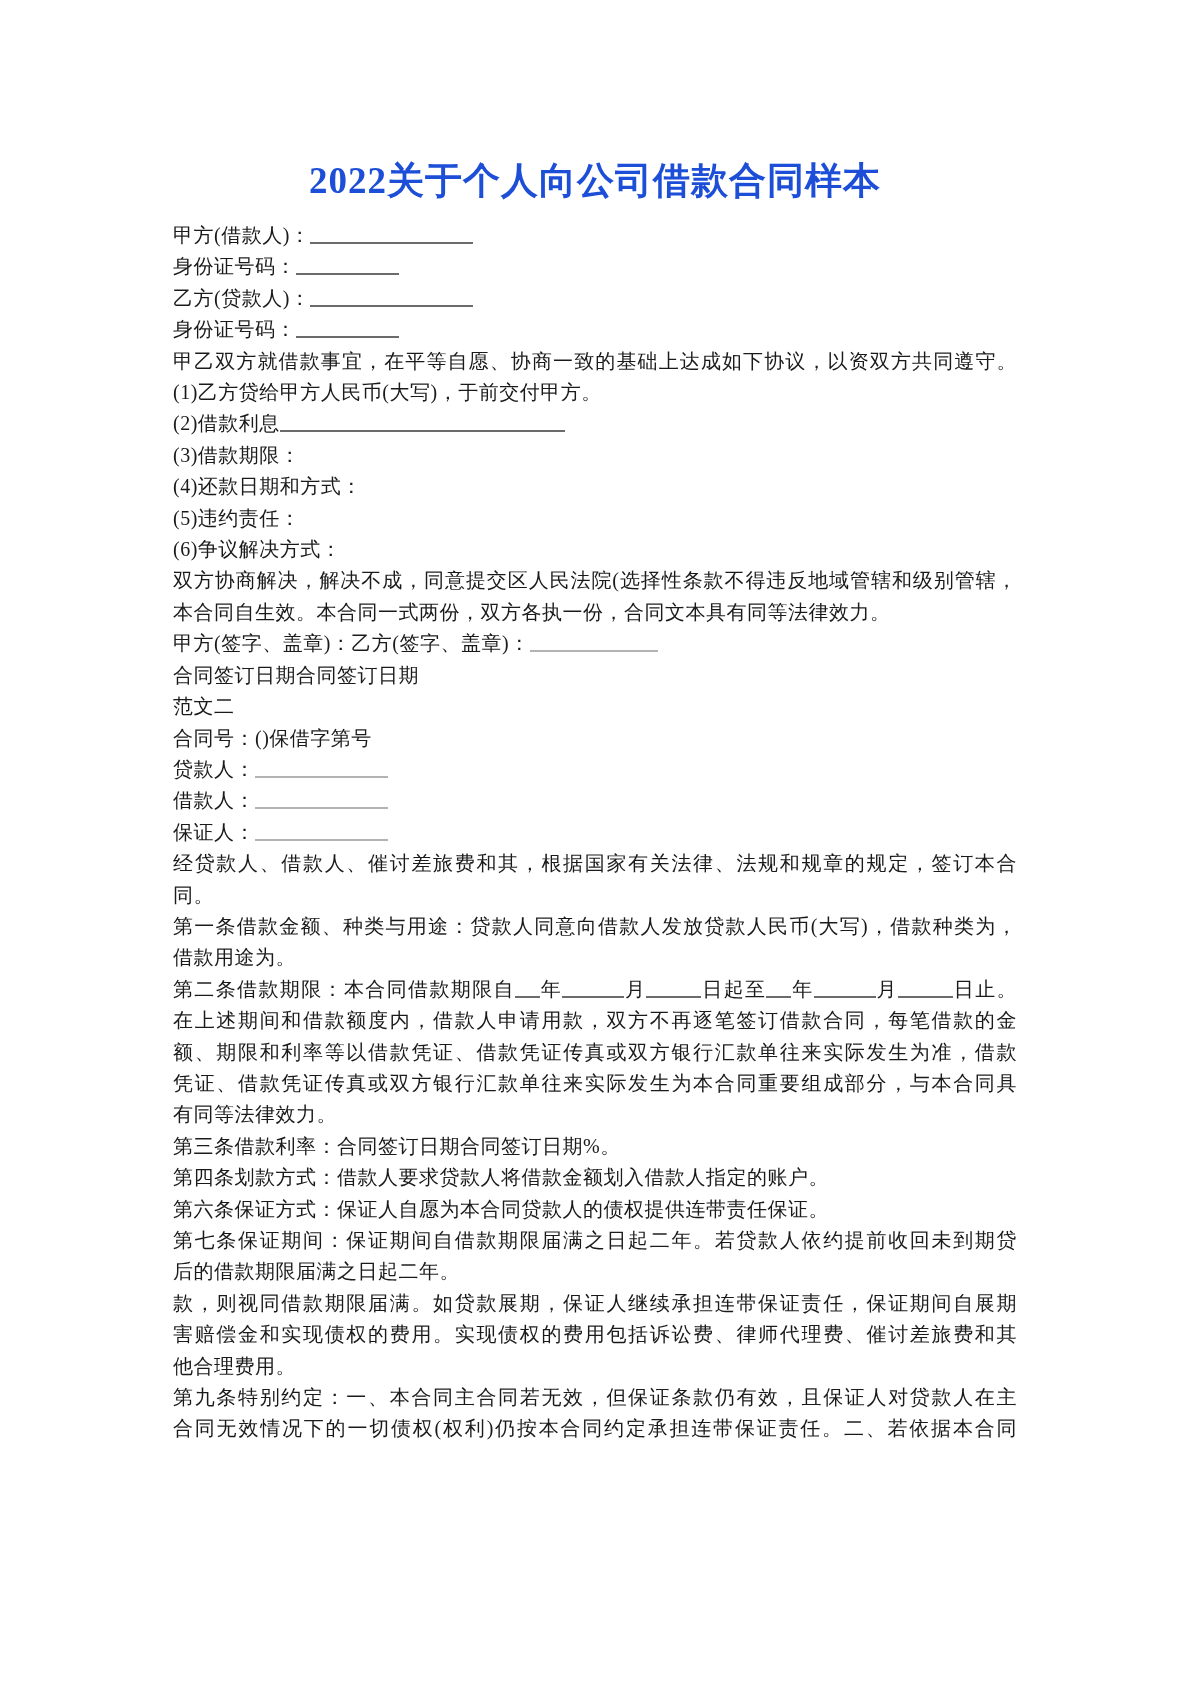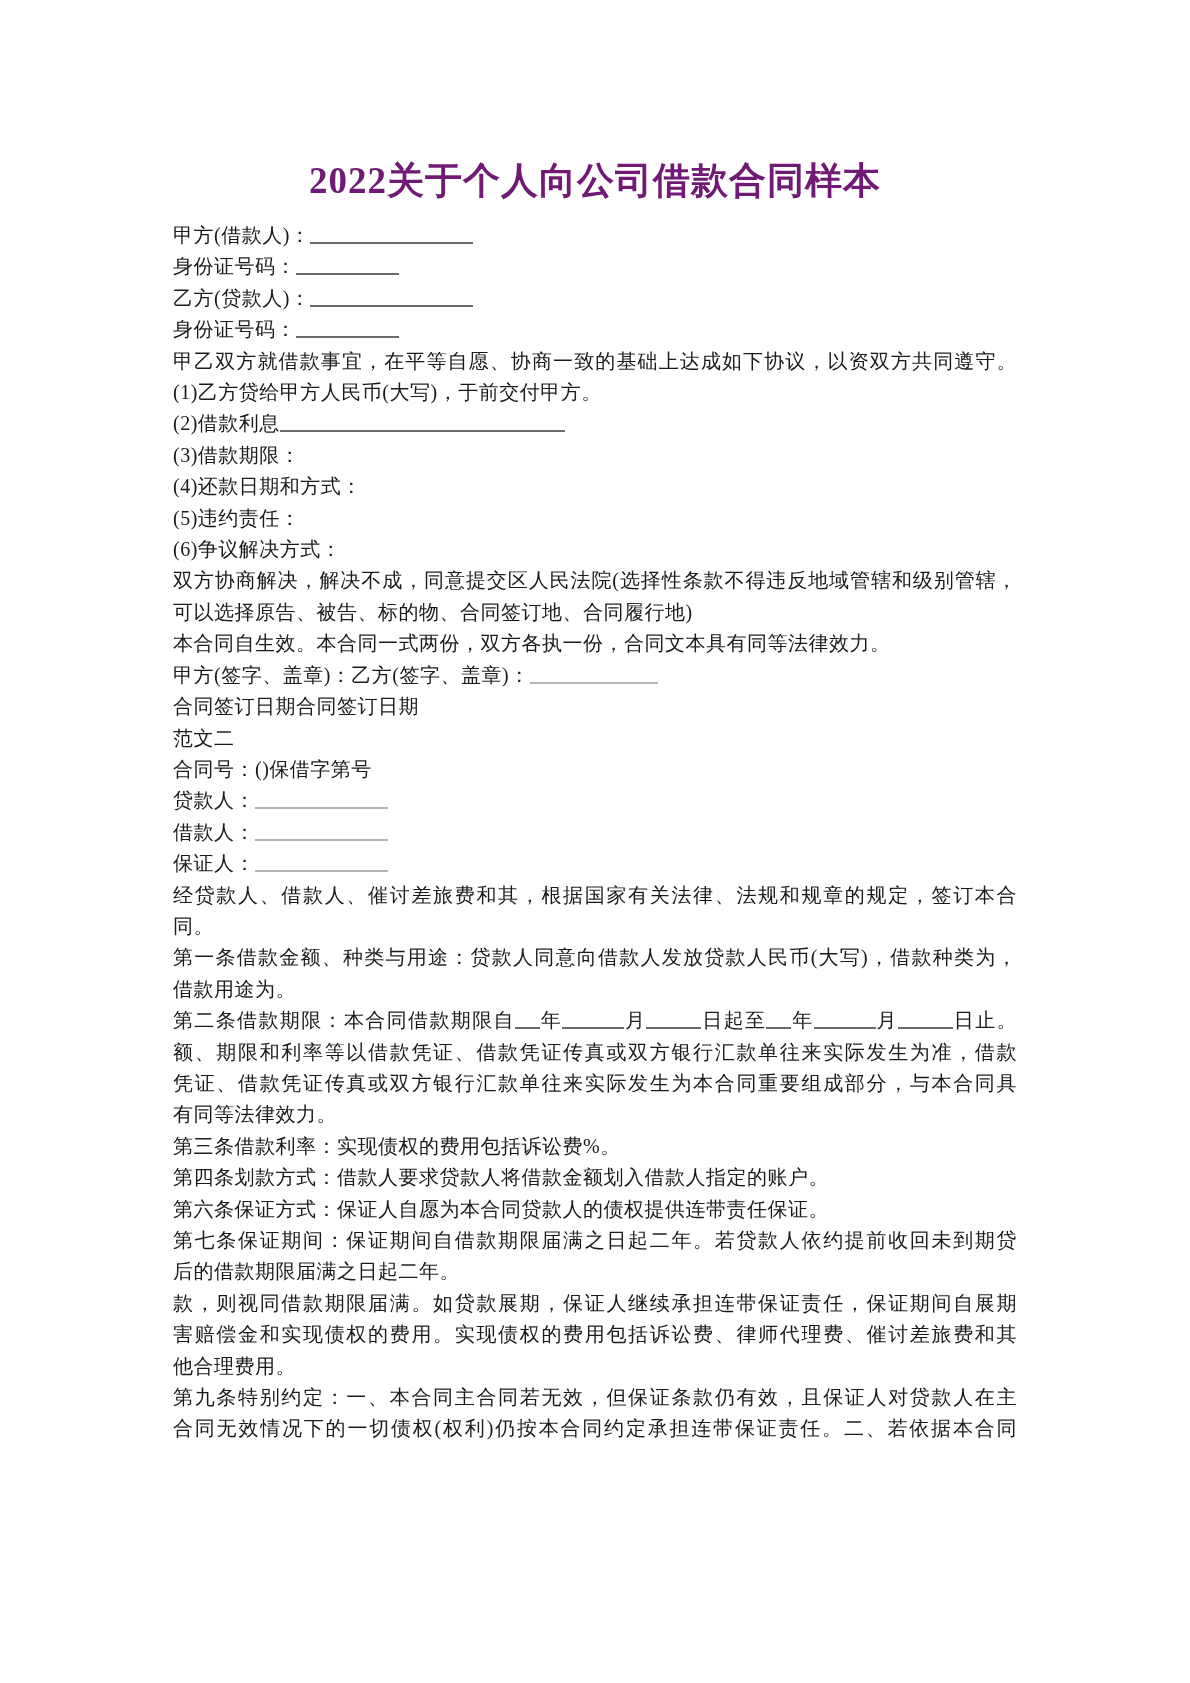--- a/index.html
+++ b/index.html
@@ -19,21 +19,21 @@
     left:173px;top:0;
     width:844px;
     color:#1a1a1a;
   }
   h1.doc-title{
     margin:156px 0 14px 0;
     font-size:37px;
     line-height:50px;
     font-weight:bold;
     text-align:center;
-    color:#701a75;
+    color:#1d4ed8;
     letter-spacing:1px;
     white-space:nowrap;
   }
   p.row{
     margin:0;
     font-size:20px;
     line-height:31.4px;
     text-align:left;
     letter-spacing:0.5px;
     white-space:normal;
@@ -64,38 +64,38 @@
         <p class="row"><span>乙方(贷款人)：</span><span class="blank dark" style="width: 163px;"></span></p>
         <p class="row"><span>身份证号码：</span><span class="blank dark" style="width: 103px;"></span></p>
         <p class="row fill"><span>甲乙双方就借款事宜，在平等自愿、协商一致的基础上达成如下协议，以资双方共同遵守。</span></p>
         <p class="row"><span>(1)乙方贷给甲方人民币(大写)，于前交付甲方。</span></p>
         <p class="row"><span>(2)借款利息</span><span class="blank dark" style="width: 285px;"></span></p>
         <p class="row"><span>(3)借款期限：</span></p>
         <p class="row"><span>(4)还款日期和方式：</span></p>
         <p class="row"><span>(5)违约责任：</span></p>
         <p class="row"><span>(6)争议解决方式：</span></p>
         <p class="row fill"><span>双方协商解决，解决不成，同意提交区人民法院(选择性条款不得违反地域管辖和级别管辖，</span></p>
-        <p class="row"><span>可以选择原告、被告、标的物、合同签订地、合同履行地)</span></p>
         <p class="row"><span>本合同自生效。本合同一式两份，双方各执一份，合同文本具有同等法律效力。</span></p>
         <p class="row"><span>甲方(签字、盖章)：乙方(签字、盖章)：</span><span class="blank gray" style="width: 128px;"></span></p>
         <p class="row"><span>合同签订日期合同签订日期</span></p>
         <p class="row"><span>范文二</span></p>
         <p class="row"><span>合同号：()保借字第号</span></p>
         <p class="row"><span>贷款人：</span><span class="blank gray" style="width: 133px;"></span></p>
         <p class="row"><span>借款人：</span><span class="blank gray" style="width: 133px;"></span></p>
         <p class="row"><span>保证人：</span><span class="blank gray" style="width: 133px;"></span></p>
         <p class="row fill"><span>经贷款人、借款人、催讨差旅费和其，根据国家有关法律、法规和规章的规定，签订本合</span></p>
         <p class="row"><span>同。</span></p>
         <p class="row fill"><span>第一条借款金额、种类与用途：贷款人同意向借款人发放贷款人民币(大写)，借款种类为，</span></p>
         <p class="row"><span>借款用途为。</span></p>
         <p class="row fill"><span>第二条借款期限：本合同借款期限自</span><span class="blank dark" style="width: 25px;"></span><span>年</span><span class="blank dark" style="width: 62px;"></span><span>月</span><span class="blank dark" style="width: 55px;"></span><span>日起至</span><span class="blank dark" style="width: 25px;"></span><span>年</span><span class="blank dark" style="width: 62px;"></span><span>月</span><span class="blank dark" style="width: 55px;"></span><span>日止。</span></p>
+        <p class="row fill"><span>在上述期间和借款额度内，借款人申请用款，双方不再逐笔签订借款合同，每笔借款的金</span></p>
         <p class="row fill"><span>额、期限和利率等以借款凭证、借款凭证传真或双方银行汇款单往来实际发生为准，借款</span></p>
         <p class="row fill"><span>凭证、借款凭证传真或双方银行汇款单往来实际发生为本合同重要组成部分，与本合同具</span></p>
         <p class="row"><span>有同等法律效力。</span></p>
-        <p class="row"><span>第三条借款利率：实现债权的费用包括诉讼费%。</span></p>
+        <p class="row"><span>第三条借款利率：合同签订日期合同签订日期%。</span></p>
         <p class="row"><span>第四条划款方式：借款人要求贷款人将借款金额划入借款人指定的账户。</span></p>
         <p class="row"><span>第六条保证方式：保证人自愿为本合同贷款人的债权提供连带责任保证。</span></p>
         <p class="row fill"><span>第七条保证期间：保证期间自借款期限届满之日起二年。若贷款人依约提前收回未到期贷</span></p>
         <p class="row"><span>后的借款期限届满之日起二年。</span></p>
         <p class="row fill"><span>款，则视同借款期限届满。如贷款展期，保证人继续承担连带保证责任，保证期间自展期</span></p>
         <p class="row fill"><span>害赔偿金和实现债权的费用。实现债权的费用包括诉讼费、律师代理费、催讨差旅费和其</span></p>
         <p class="row"><span>他合理费用。</span></p>
         <p class="row fill"><span>第九条特别约定：一、本合同主合同若无效，但保证条款仍有效，且保证人对贷款人在主</span></p>
         <p class="row fill"><span>合同无效情况下的一切债权(权利)仍按本合同约定承担连带保证责任。二、若依据本合同</span></p>
       </div>

